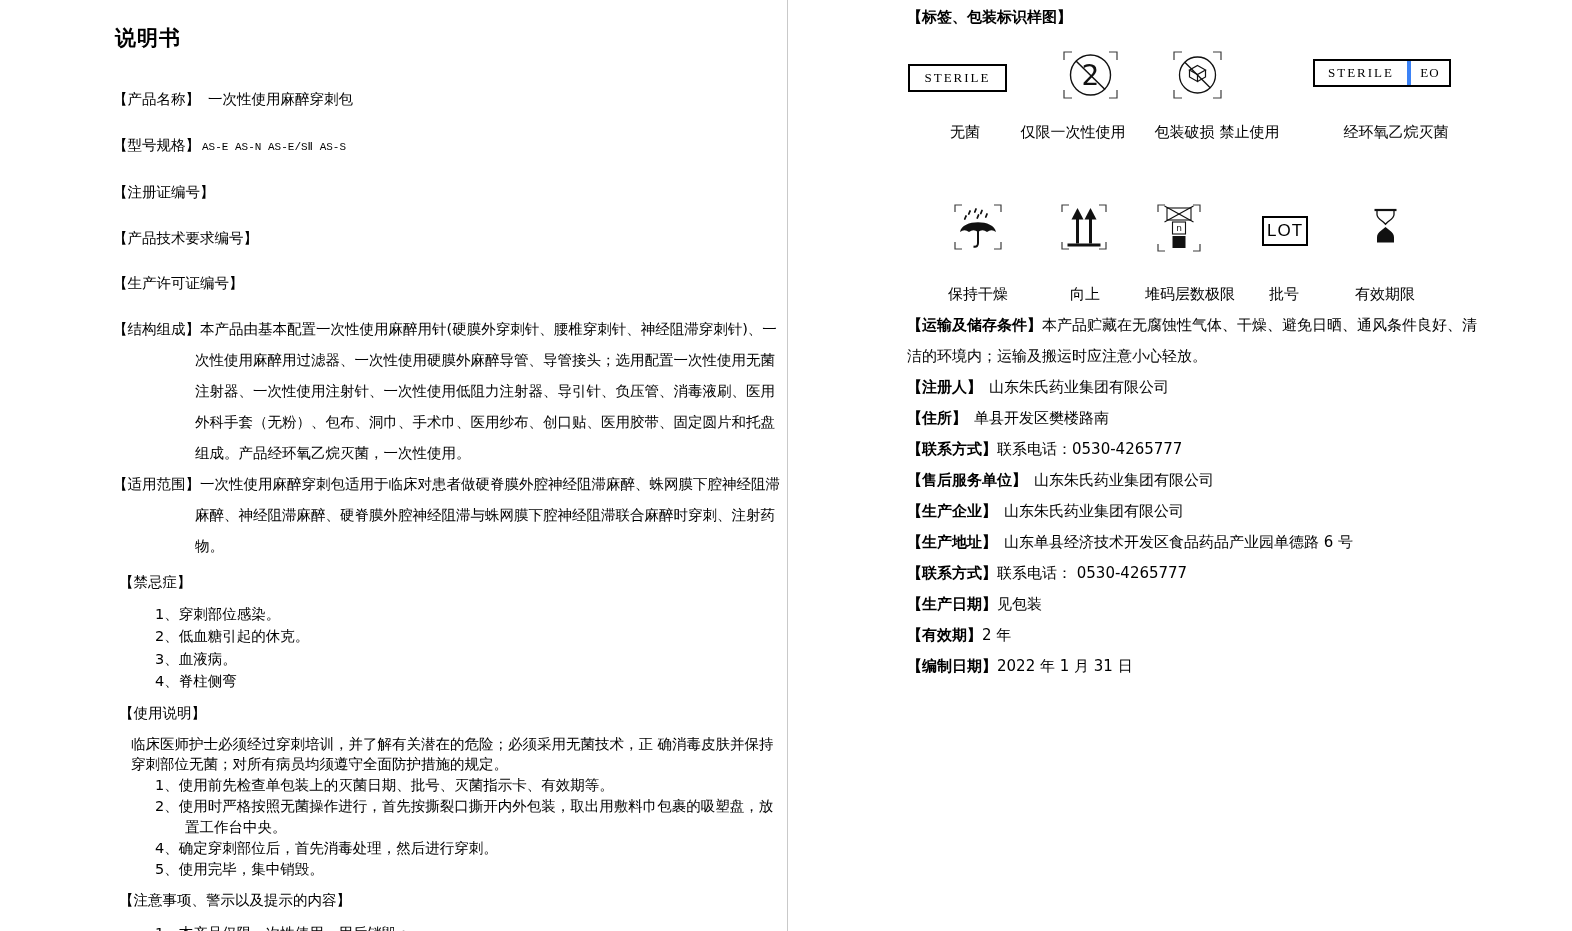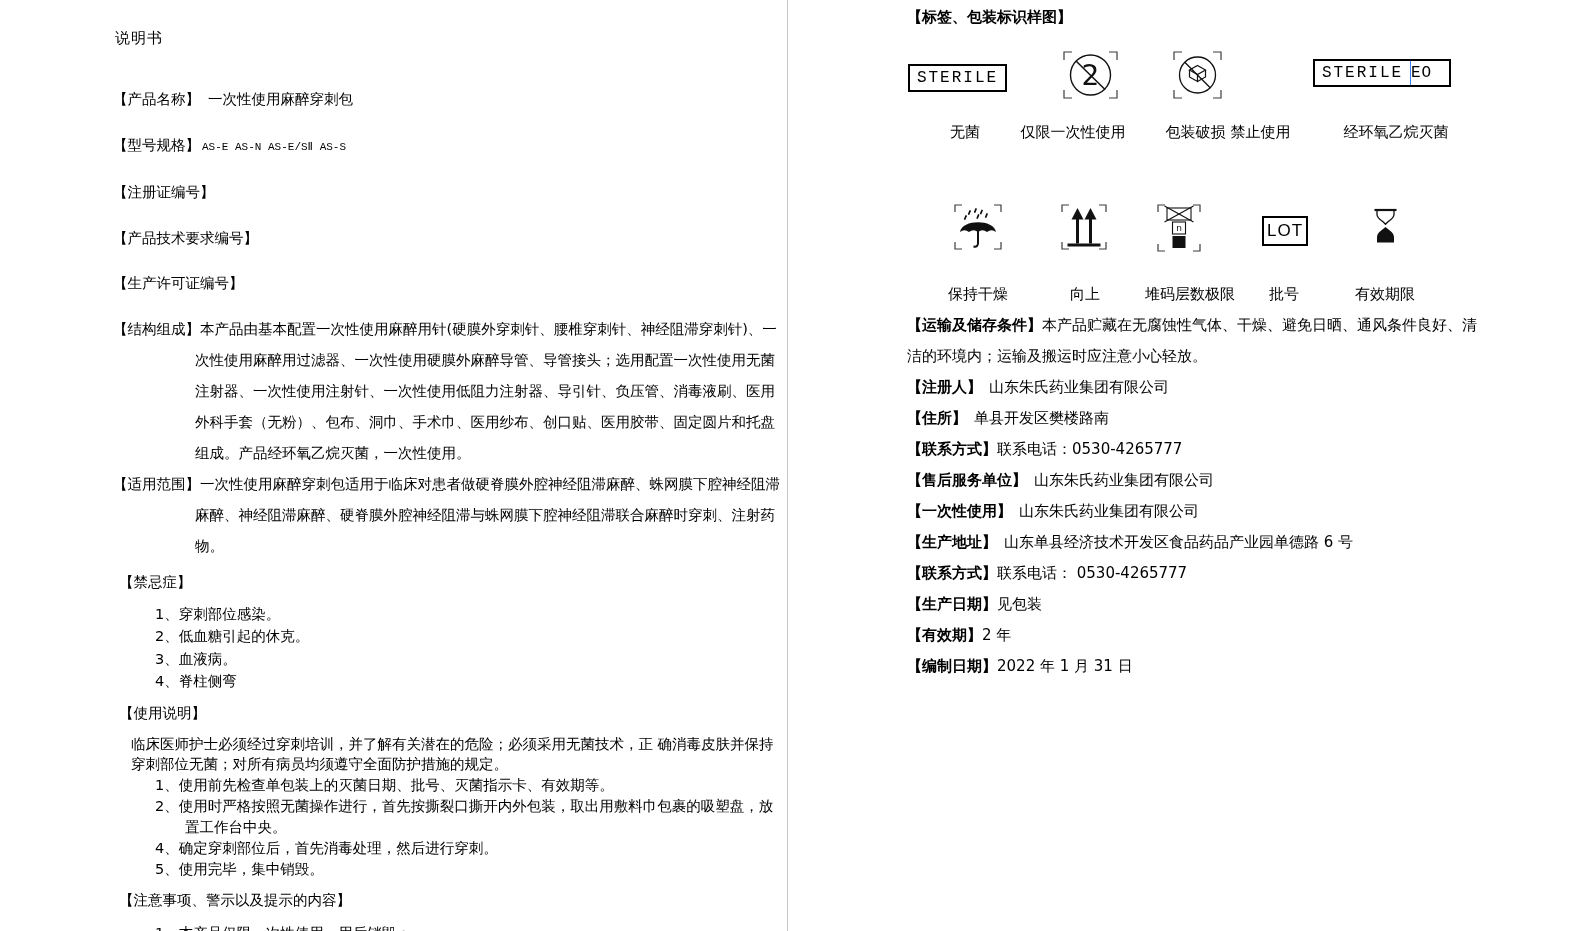--- a/index.html
+++ b/index.html
@@ -5,42 +5,42 @@
   html,body{margin:0;padding:0;}
   body{
     width:1572px;height:931px;position:relative;overflow:hidden;
     background:#ffffff;color:#000;
     font-family:"DejaVu Sans","Liberation Sans",sans-serif;
   }
   .page-divider{position:absolute;left:787px;top:0;width:1px;height:931px;background:#c9c9c9;}
 
   
   .left-page{position:absolute;left:113px;top:25px;width:668px;font-size:14.5px;line-height:31px;}
-  .doc-title{font-size:15px;font-weight:normal;line-height:26px;margin:0 0 33px 2px;letter-spacing:1px;}
+  .doc-title{font-size:21px;font-weight:bold;line-height:26px;margin:0 0 33px 2px;letter-spacing:1px;}
   .field{white-space:nowrap;}
   .field .val{margin-left:8px;}
   .field .val-model{margin-left:2px;font-family:"Liberation Mono","DejaVu Sans Mono",monospace;font-size:11px;}
   .hang{padding-left:82px;text-indent:-82px;margin:0;}
   .sec-header{line-height:29px;margin:6px;}
   .cn-li{margin-left:42px;padding-left:30px;text-indent:-30px;}
   .list-tight .cn-li{line-height:22.5px;}
   .usage-intro{margin:0 0 0 18px;line-height:20.5px;}
   .list-usage .cn-li{line-height:21px;}
   .list-notes .cn-li{line-height:24px;}
 
   
   .right-page{position:absolute;left:905px;top:8px;width:600px;height:920px;font-size:15px;}
   .rp-header{position:absolute;left:2px;top:0;font-weight:bold;}
   .mark{position:absolute;}
   .box-mark{box-sizing:border-box;border:2px solid #000;display:flex;align-items:center;justify-content:center;
-    font-family:Liberation Mono, monospace;font-size:16px;letter-spacing:2px;}
+    font-family:Liberation Serif, serif;font-size:13px;letter-spacing:2px;}
   .sterile-box{left:3px;top:56px;width:99px;height:28px;}
   .sterile-eo-box{left:408px;top:51px;width:138px;height:28px;padding:0;}
   .sterile-eo-box .cell1{flex:1;text-align:center;letter-spacing:2px;}
-  .sterile-eo-box .cell2{width:38px;border-left:1px solid #3b82f6;line-height:24px;letter-spacing:1px;}
+  .sterile-eo-box .cell2{width:38px;text-align:center;border-left:4px solid #3b82f6;line-height:24px;letter-spacing:1px;}
   .lot-box{left:357px;top:208px;width:46px;height:30px;font-size:17px;letter-spacing:1px;font-family:"Liberation Sans",sans-serif;}
   .caption{position:absolute;text-align:center;line-height:18px;}
   .cap-r1{top:115px;}
   .cap-r2{top:277px;}
   .info{position:absolute;left:2px;top:302px;width:574px;line-height:31px;}
   .info p{margin:0;}
   .info .lbl{font-weight:bold;margin-top:8px;}
   .info .val{margin-left:7px;}
   svg{display:block;}
 </style>
@@ -128,21 +128,21 @@
     </svg>
   </div>
 
   <div class="mark box-mark sterile-eo-box">
     <span class="cell1">STERILE</span>
     <span class="cell2">EO</span>
   </div>
 
   <div class="caption cap-r1" style="left:20px;width:80px;">无菌</div>
   <div class="caption cap-r1" style="left:88px;width:160px;">仅限一次性使用</div>
-  <div class="caption cap-r1" style="left:228px;width:190px;">包装破损 禁止使用</div>
+  <div class="caption cap-r1" style="left:217px;width:190px;">包装破损 禁止使用</div>
   <div class="caption cap-r1" style="left:406px;width:170px;">经环氧乙烷灭菌</div>
 
   <div class="mark" style="left:48px;top:195px;">
     <svg width="50" height="48" viewBox="0 0 50 48">
       <g stroke="#3c3c3c" stroke-width="1.2" fill="none">
         <path d="M2 9 V2 H9"></path>
           <path d="M41 2 H48 V9"></path>
           <path d="M2 39 V46 H9"></path>
           <path d="M41 46 H48 V39"></path>
       </g>
@@ -213,20 +213,20 @@
   <div class="caption cap-r2" style="left:215px;width:140px;">堆码层数极限</div>
   <div class="caption cap-r2" style="left:339px;width:80px;">批号</div>
   <div class="caption cap-r2" style="left:430px;width:100px;">有效期限</div>
 
   <div class="info">
     <p><span class="lbl">【运输及储存条件】</span><span>本产品贮藏在无腐蚀性气体、干燥、避免日晒、通风条件良好、清洁的环境内；运输及搬运时应注意小心轻放。</span></p>
     <p><span class="lbl">【注册人】</span><span class="val">山东朱氏药业集团有限公司</span></p>
     <p><span class="lbl">【住所】</span><span class="val">单县开发区樊楼路南</span></p>
     <p><span class="lbl">【联系方式】</span><span>联系电话：0530-4265777</span></p>
     <p><span class="lbl">【售后服务单位】</span><span class="val">山东朱氏药业集团有限公司</span></p>
-    <p><span class="lbl">【一次性使用】</span><span class="val">山东朱氏药业集团有限公司</span></p>
+    <p><span class="lbl">【生产企业】</span><span class="val">山东朱氏药业集团有限公司</span></p>
     <p><span class="lbl">【生产地址】</span><span class="val">山东单县经济技术开发区食品药品产业园单德路 6 号</span></p>
     <p><span class="lbl">【联系方式】</span><span>联系电话： 0530-4265777</span></p>
     <p><span class="lbl">【生产日期】</span><span>见包装</span></p>
     <p><span class="lbl">【有效期】</span><span>2 年</span></p>
     <p><span class="lbl">【编制日期】</span><span>2022 年 1 月 31 日</span></p>
   </div>
 </div>
 
 </body></html>

